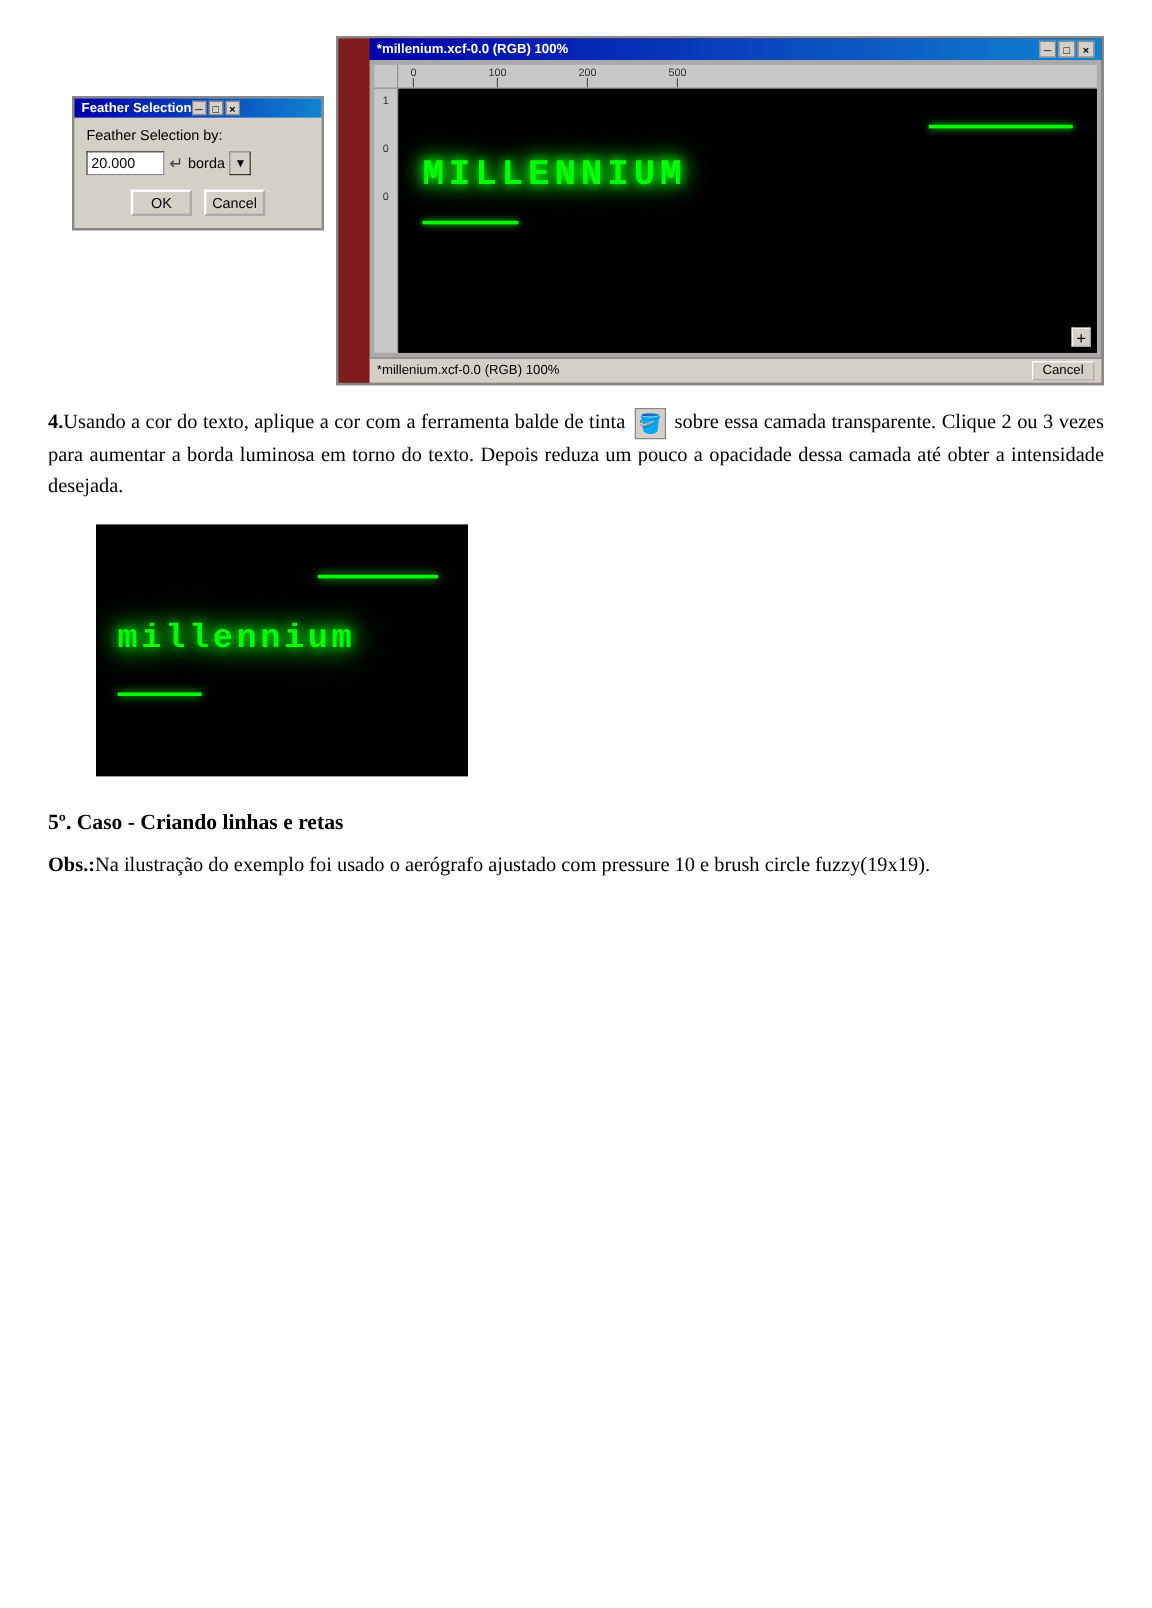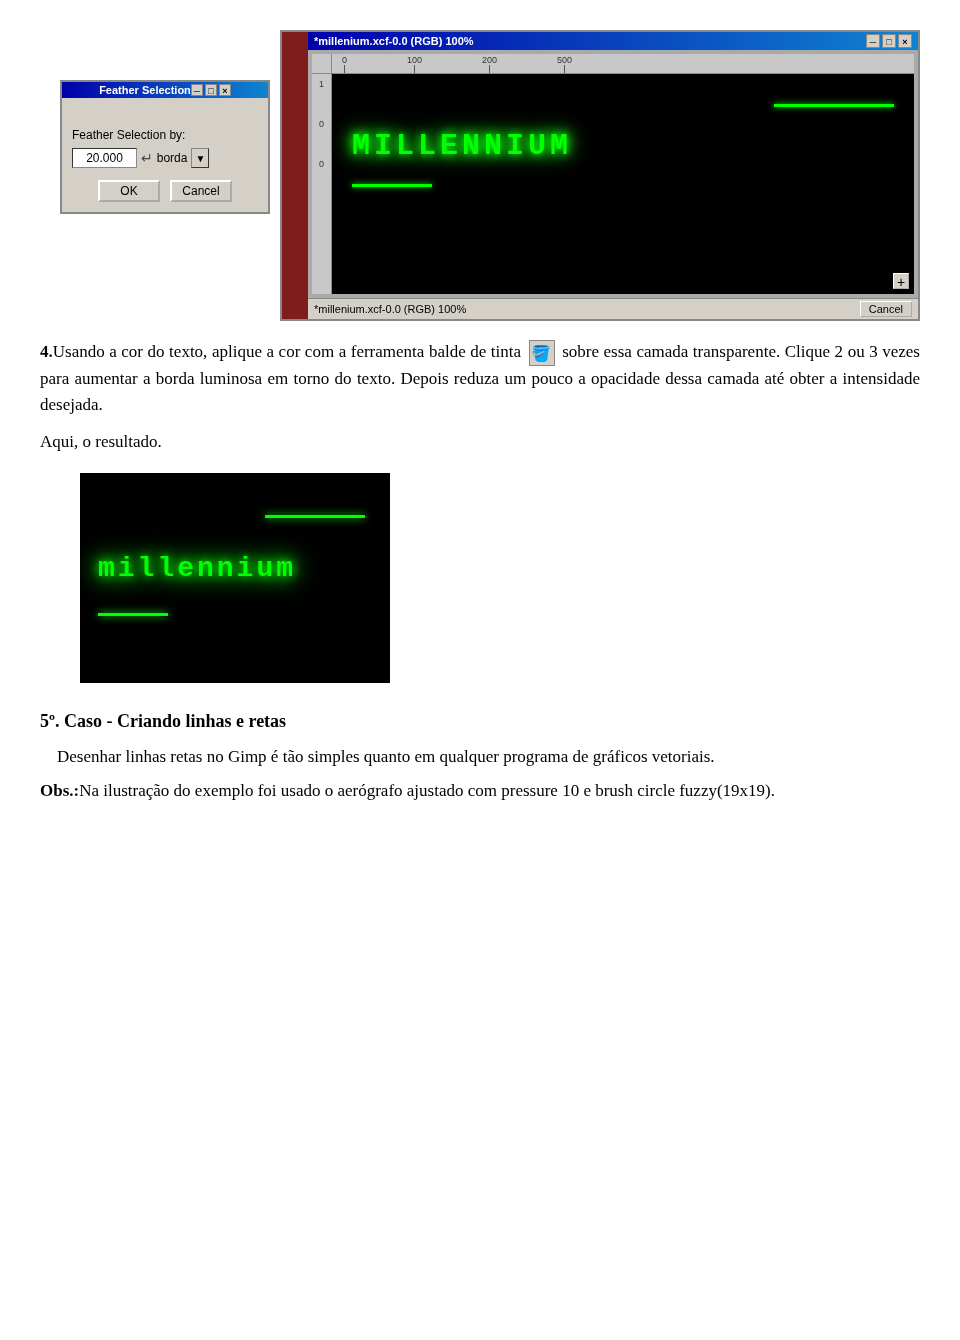--- a/index.html
+++ b/index.html
@@ -37,21 +37,21 @@
       margin-left: 20px;
       font-family: Arial, sans-serif;
       font-size: 12px;
       flex-shrink: 0;
     }
     .feather-dialog-title {
       background: linear-gradient(to right, #0000aa, #1084d0);
       color: white;
       padding: 2px 6px;
       display: flex;
-      justify-content: center;
+      justify-content: flex-start;
       align-items: center;
       font-size: 11px;
       font-weight: bold;
     }
     .feather-dialog-title-btns {
       display: flex;
       gap: 2px;
     }
     .feather-dialog-title-btns span {
       width: 12px;
@@ -65,37 +65,35 @@
       cursor: pointer;
       color: #000;
     }
     .feather-dialog-body {
       padding: 8px 10px 10px 10px;
     }
     .feather-dialog-label {
       font-size: 12px;
       margin-bottom: 6px;
       font-family: Arial, sans-serif;
-      margin-top: 22px;
     }
     .feather-input-row {
       display: flex;
       align-items: center;
       gap: 4px;
       margin-bottom: 12px;
     }
     .feather-input {
       width: 65px;
       height: 20px;
       border: 1px inset #888;
       background: white;
       padding: 1px 3px;
       font-size: 12px;
       font-family: Arial, sans-serif;
-      text-align: center;
     }
     .feather-arrow {
       font-size: 14px;
       color: #444;
     }
     .feather-pixels {
       font-size: 12px;
       font-family: Arial, sans-serif;
     }
     .feather-dropdown-btn {
@@ -107,21 +105,21 @@
       text-align: center;
       line-height: 20px;
       font-size: 10px;
     }
     .feather-btn-row {
       display: flex;
       justify-content: center;
       gap: 10px;
     }
     .feather-btn {
-      width: 62px;
+      width: 51px;
       height: 22px;
       background: #d4d0c8;
       border: 2px outset #fff;
       font-size: 12px;
       font-family: Arial, sans-serif;
       cursor: pointer;
       text-align: center;
     }
 
     
@@ -479,37 +477,31 @@
 
   </div>
 
   <div class="text-section">
     <p>
       <span><span class="bold-num">4.</span>Usando a cor do texto, aplique a cor com a ferramenta balde de tinta
         <span class="paint-bucket-icon" title="balde de tinta">🪣</span>
         sobre essa camada transparente. Clique 2 ou 3 vezes para aumentar a borda luminosa em torno do texto. Depois reduza um pouco a opacidade dessa camada até obter a intensidade desejada.
       </span>
     </p>
-    <p>
-      <span>Aqui, o resultado.</span>
-    </p>
   </div>
 
   <div class="result-image">
     <div class="result-line-top"></div>
     <div class="result-millennium-text">millennium</div>
     <div class="result-line-bottom"></div>
   </div>
 
   <div class="section-heading">
     <span>5º. Caso -  Criando linhas e retas</span>
   </div>
 
-  <p class="section-text">
-    <span>&nbsp;&nbsp;&nbsp;&nbsp;Desenhar linhas retas no Gimp é tão simples quanto em qualquer programa de gráficos vetoriais.</span>
-  </p>
 
 
   <p class="section-text">
     <span><strong>Obs.:</strong>Na ilustração do exemplo foi usado o aerógrafo ajustado com pressure 10 e brush circle fuzzy(19x19).</span>
   </p>
 
 </div>
 
 </body></html>

